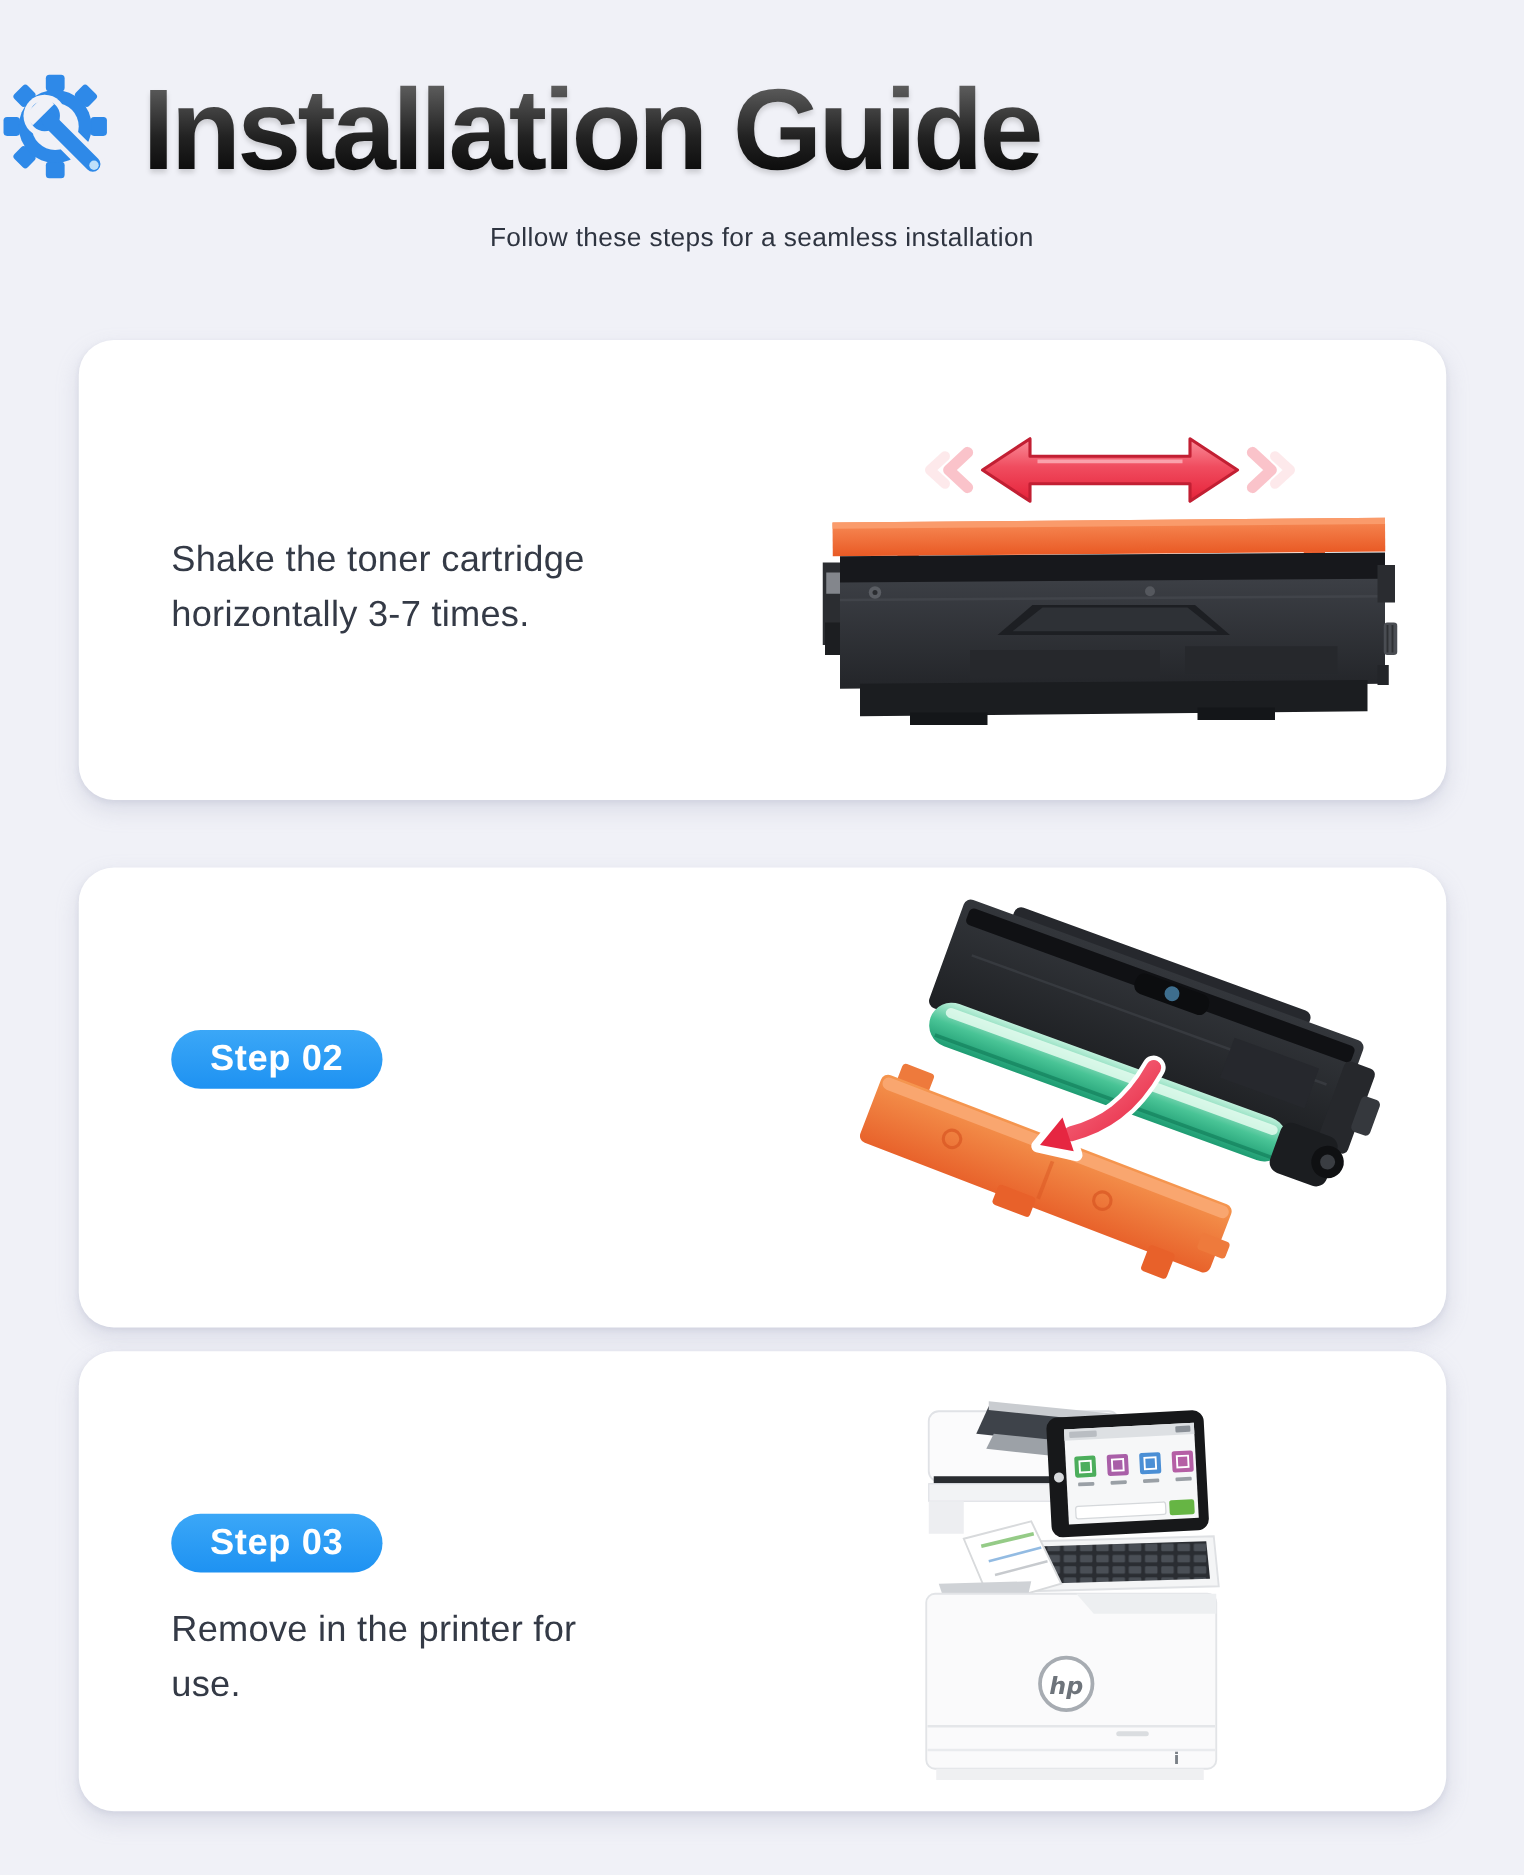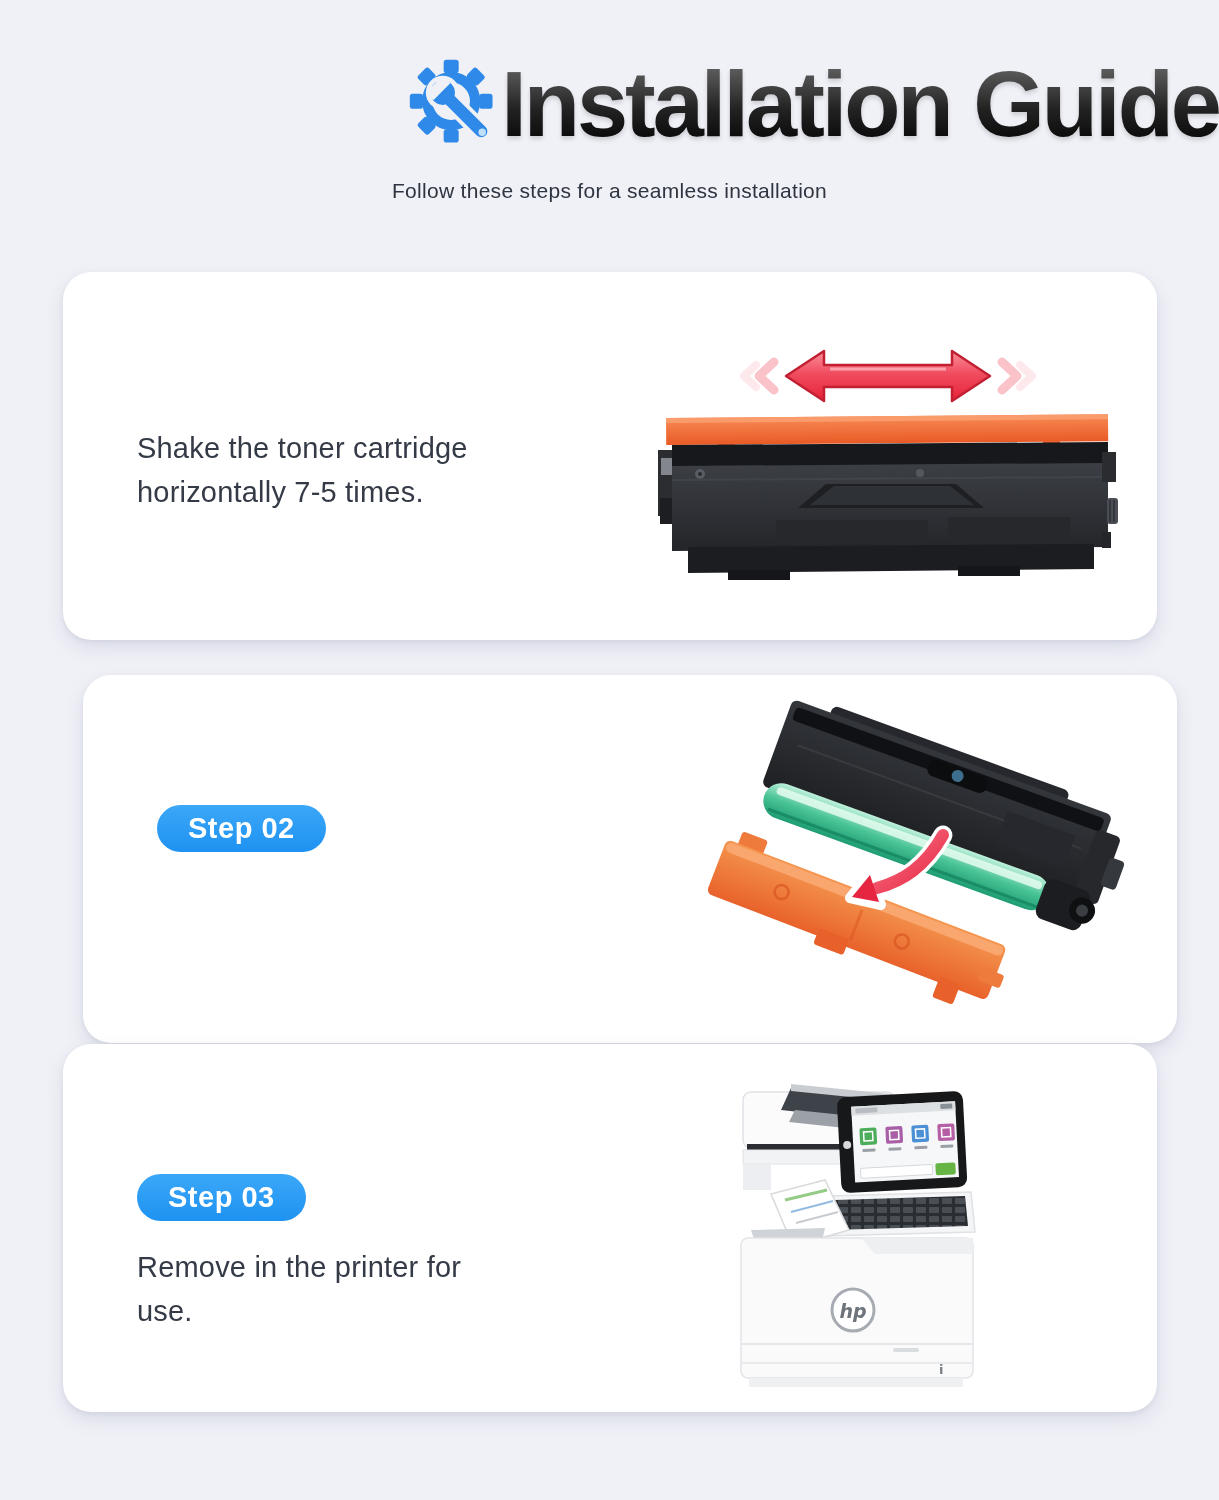--- a/index.html
+++ b/index.html
@@ -5,41 +5,41 @@
   * { box-sizing: border-box; }
   html,body { margin:0; padding:0; }
   body {
     width:1219px; height:1500px;
     background:#F0F1F7;
     font-family:"Liberation Sans", sans-serif;
     position:relative;
     overflow:hidden;
   }
   .header { position:absolute; top:56px; left:0; width:100%; text-align:center; }
-  .title-row { display:flex; align-items:center; justify-content:flex-end; }
+  .title-row { display:flex; align-items:center; justify-content:flex-start; gap:20px; }
   .title-icon { width:94px; height:94px; flex:0 0 auto; }
   .page-title {
     margin:0;
     font-size:92px; font-weight:800; letter-spacing:-3px; line-height:1.05;
     background:linear-gradient(180deg,#6e6e6e 0%, #222 55%, #000 100%);
     -webkit-background-clip:text; background-clip:text; color:transparent;
     filter:drop-shadow(0 3px 2px rgba(0,0,0,0.15));
     white-space:nowrap;
   }
   .page-subtitle {
     margin:26px 0 0; font-size:21px; color:#2E3440; letter-spacing:0.3px; font-weight:400;
   }
   .card {
     position:absolute; left:63px; width:1094px; height:368px;
     background:#FFFFFF; border-radius:28px;
     box-shadow:0 8px 18px rgba(160,166,190,0.28), 0 2px 4px rgba(160,166,190,0.18);
   }
   .card-1 { top:272px; }
-  .card-2 { top:675px;margin-left:20px; }
-  .card-3 { top:1044px; }
+  .card-2 { top:694px; }
+  .card-3 { top:1081px; }
   .step-info { position:absolute; left:74px; top:130px; }
   .step-badge {
     display:inline-block;
     background:linear-gradient(180deg,#3BA7F7,#1E92F2);
     color:#FFFFFF; font-size:29px; font-weight:700; letter-spacing:0.5px;
     padding:7px 31px; border-radius:26px;
   }
   .step-desc {
     margin:24px 0 0;
     font-size:29px; color:#343A46; line-height:1.52; letter-spacing:0.2px;
@@ -83,21 +83,21 @@
         </g>
       </svg>
       <h1 class="page-title">Installation Guide</h1>
     </div>
     <p class="page-subtitle">Follow these steps for a seamless installation</p>
   </div>
 
   <section class="card card-1">
     <div class="step-info">
       <p class="step-desc">Shake the toner cartridge
-horizontally 7-5 times.</p>
+horizontally 3-7 times.</p>
     </div>
     <div class="illus illus-1">
       <svg viewBox="0 0 460 252" width="460" height="252">
         <defs>
           <linearGradient id="arrowG" x1="0" y1="0" x2="0" y2="1">
             <stop offset="0" stop-color="#FA8E9A"></stop>
               <stop offset="0.45" stop-color="#F04C5F"></stop>
               <stop offset="1" stop-color="#E62239"></stop>
           </linearGradient>
           <linearGradient id="orangeG" x1="0" y1="0" x2="0" y2="1">

